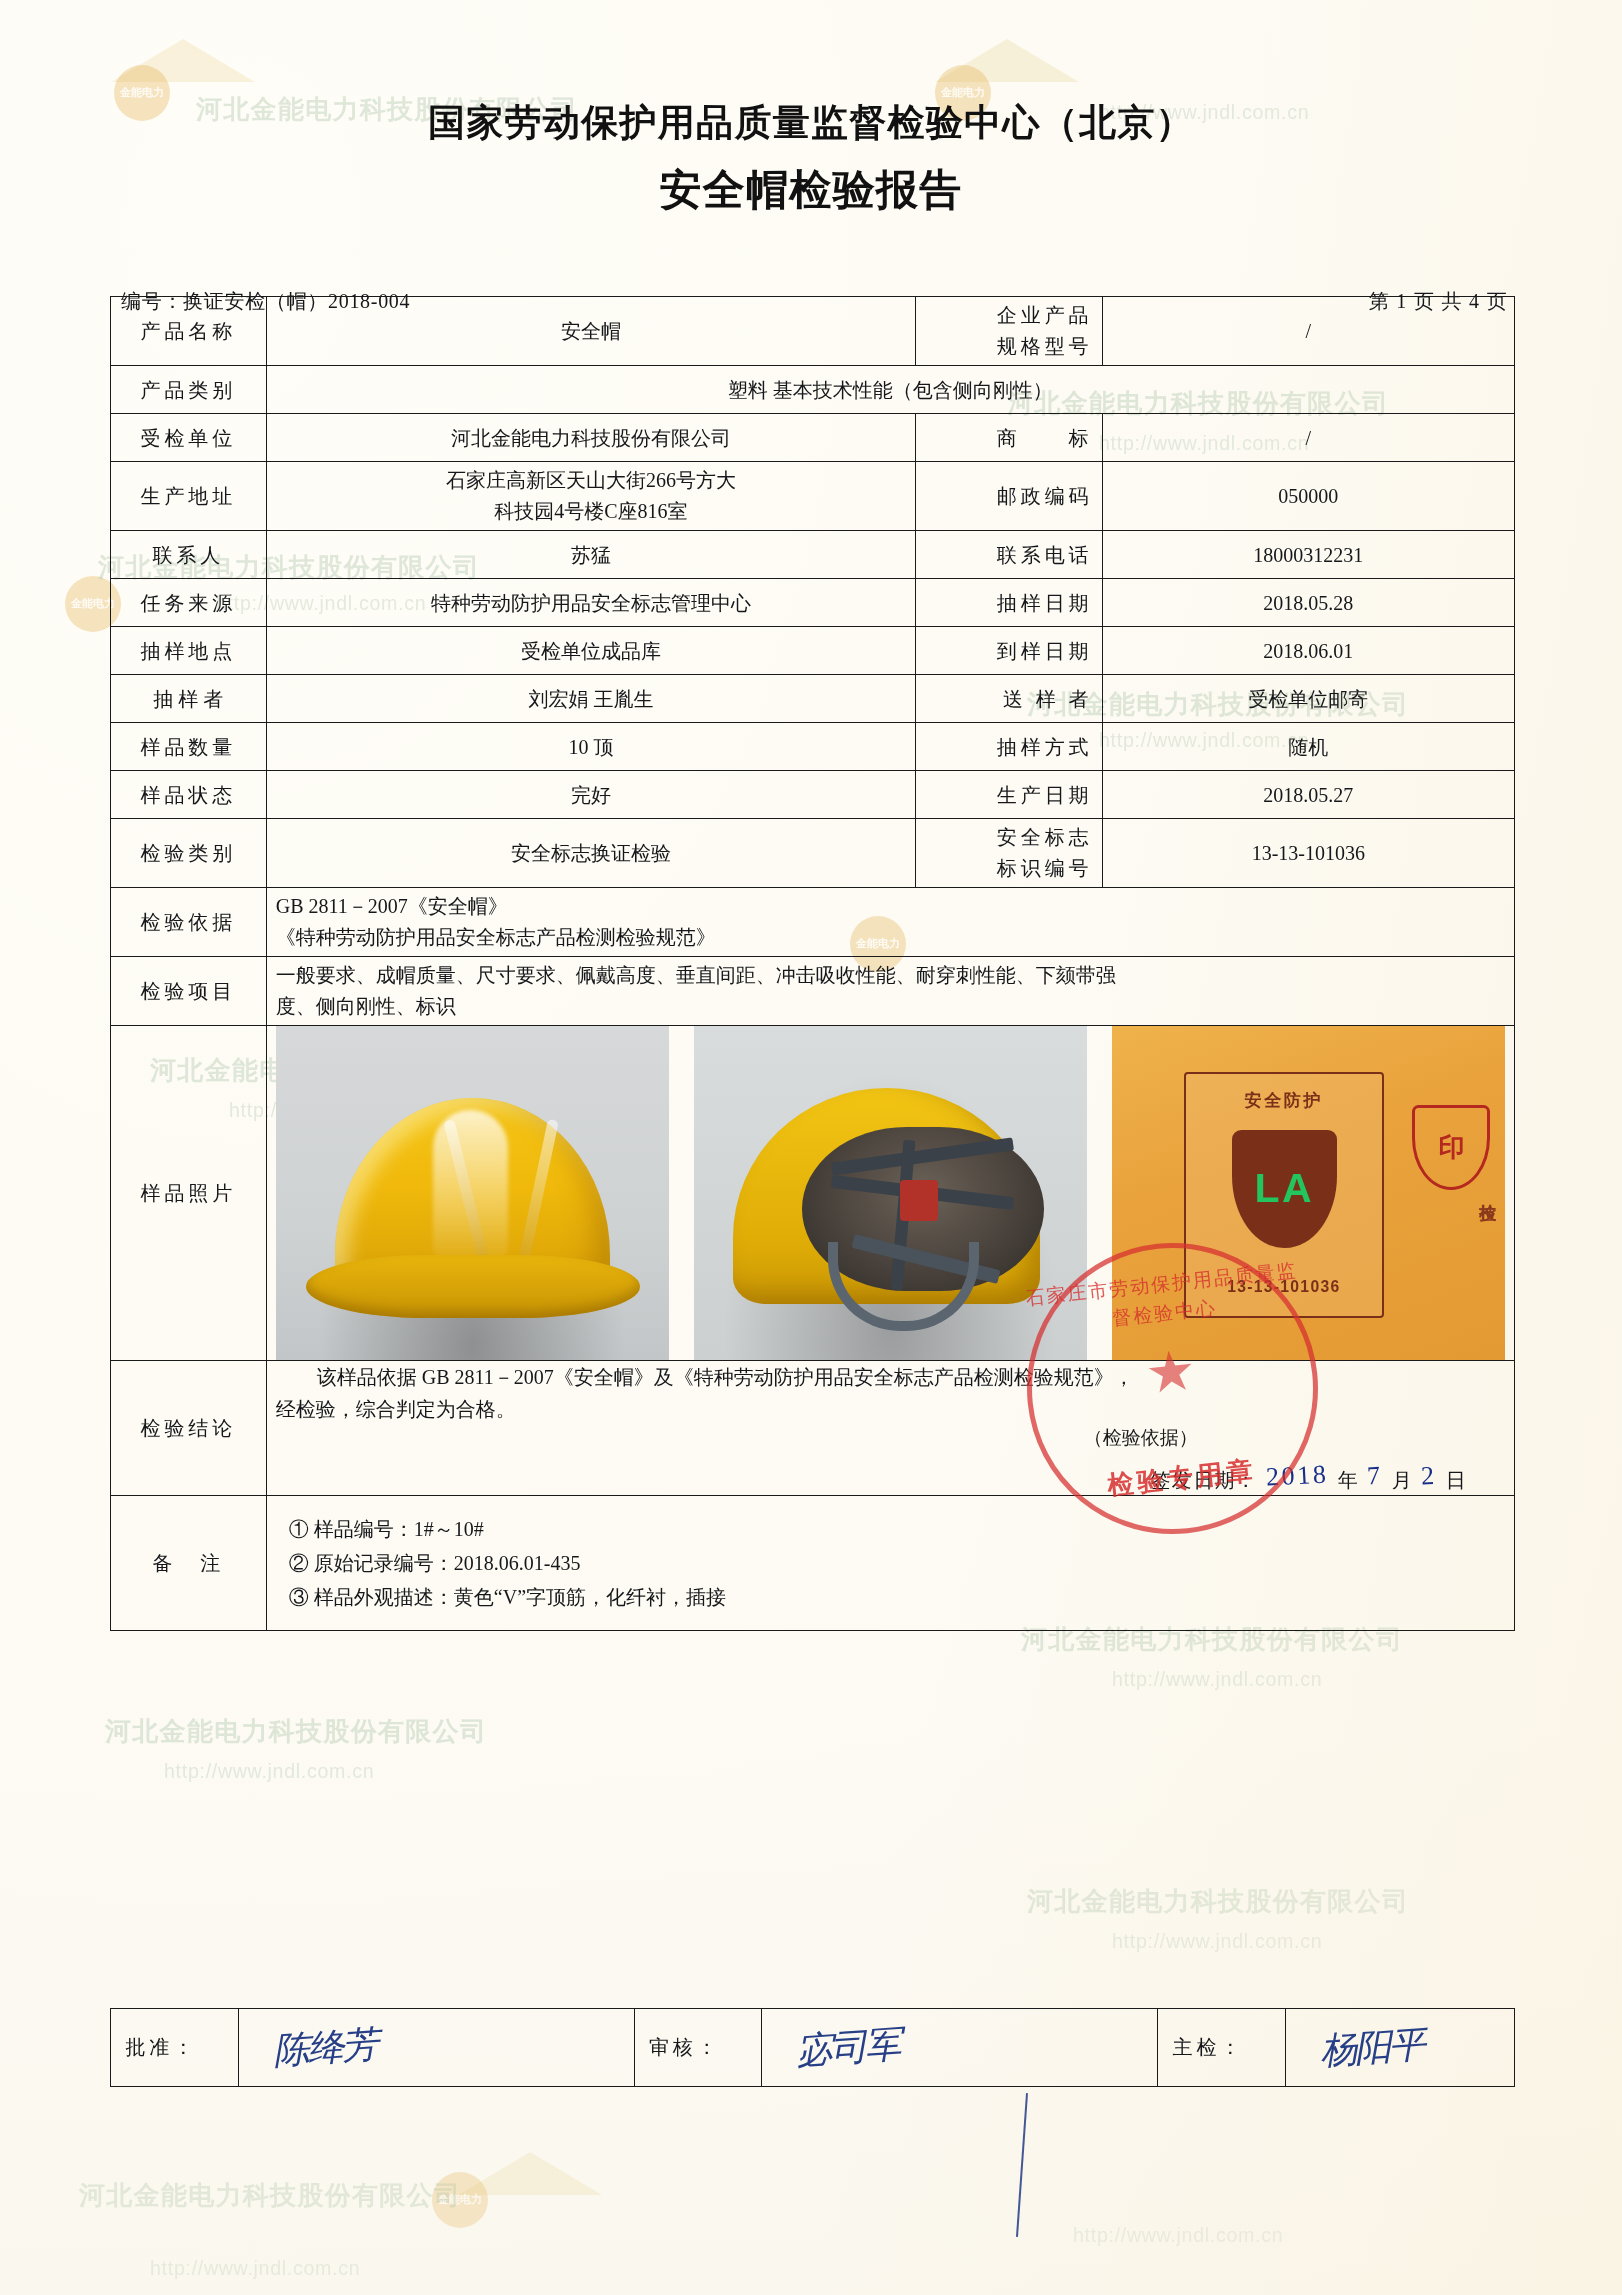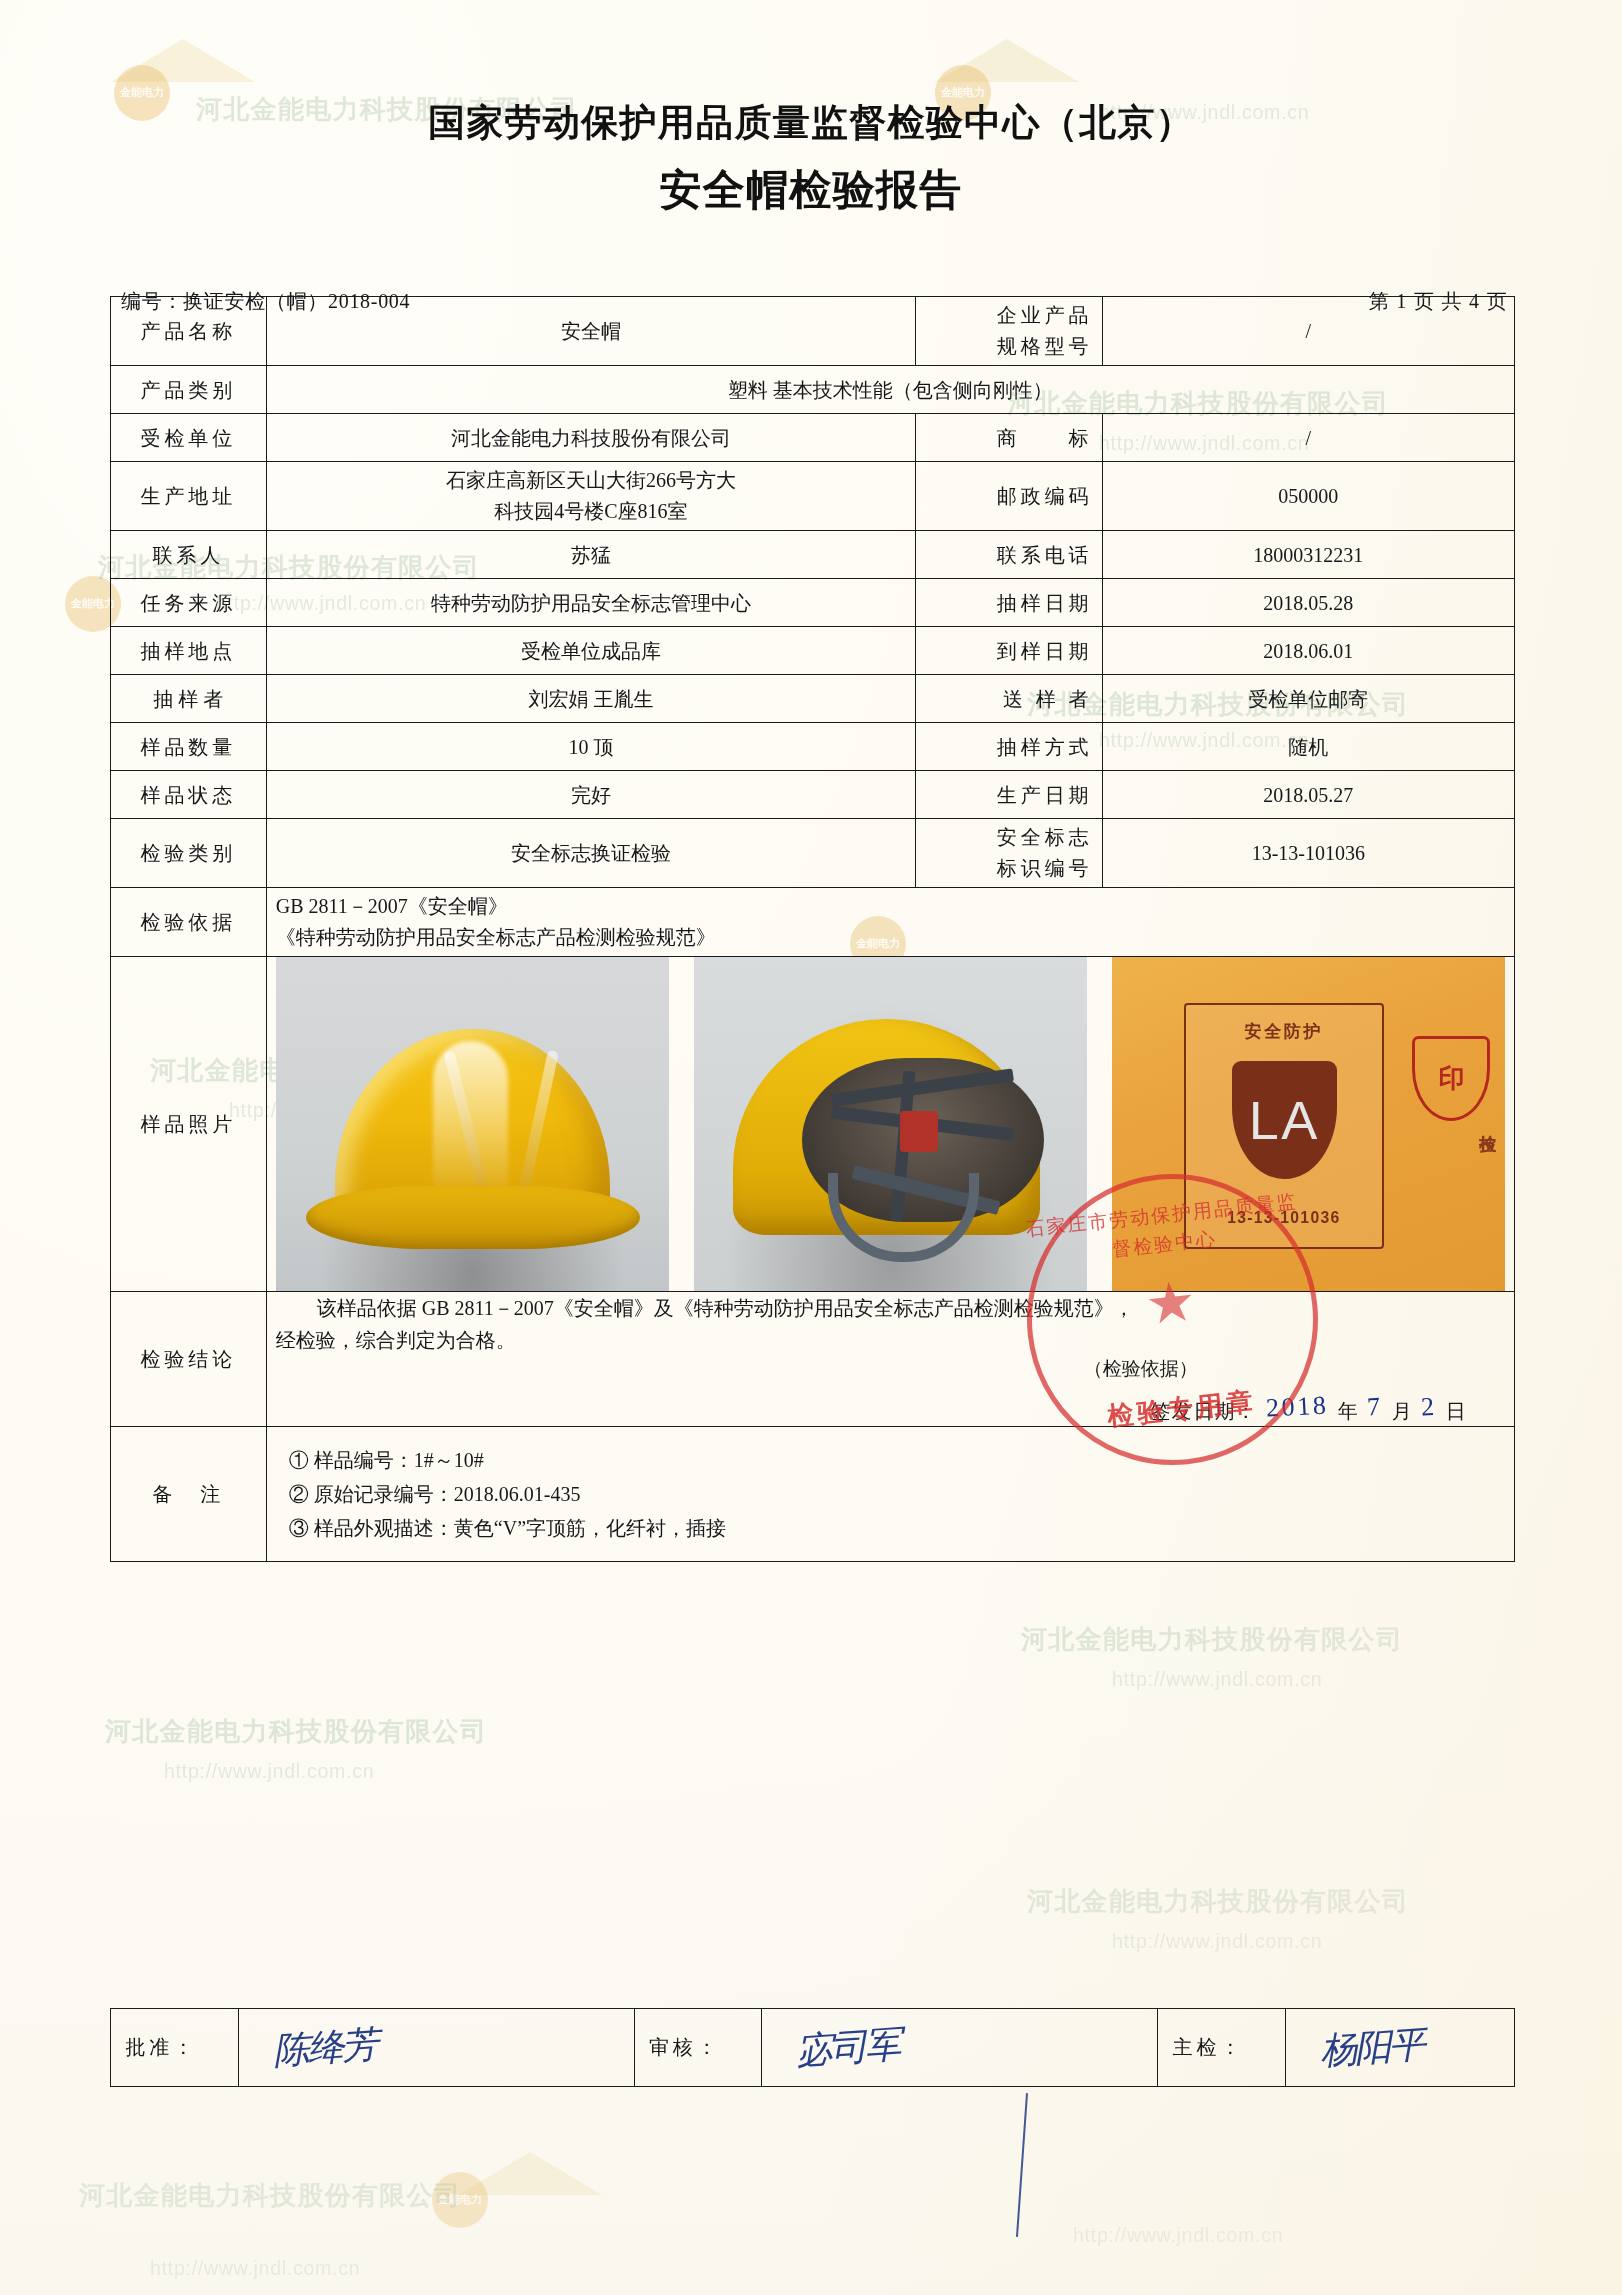--- a/index.html
+++ b/index.html
@@ -267,24 +267,24 @@
   }
   .shield{
     position:absolute;
     left:46px; top:56px;
     width:105px;height:118px;
     background:#7a3018;
     border-radius:9.2px 9.2px 52px 52px / 9.2px 9.2px 72px 72px;
     display:flex;align-items:center;justify-content:center;
   }
   .shield span{
-    color:#e5e5e5;
+    color:#22c55e;
     font-family:"Liberation Sans", sans-serif;
-    font-weight:400;
-    font-size:54px;
+    font-weight:700;
+    font-size:41px;
     letter-spacing:2.6px;
   }
   .labelnum{
     position:absolute;
     left:0;right:0;bottom:17px;
     text-align:center;
     color:#7a3018;
     font-family:"Liberation Sans", sans-serif;
     font-weight:700;
     font-size:15.7px;
@@ -570,20 +570,29 @@
     <tr>
       <td class="lbl h100">检验依据</td>
       <td class="left h100" colspan="3">
         <div class="two-line">
           <div>GB 2811－2007《安全帽》</div>
           <div>《特种劳动防护用品安全标志产品检测检验规范》</div>
         </div>
       </td>
     </tr>
 
+    <tr>
+      <td class="lbl h100">检验项目</td>
+      <td class="left h100" colspan="3">
+        <div class="two-line">
+          <div>一般要求、成帽质量、尺寸要求、佩戴高度、垂直间距、冲击吸收性能、耐穿刺性能、下颏带强</div>
+          <div>度、侧向刚性、标识</div>
+        </div>
+      </td>
+    </tr>
 
     <tr>
       <td class="lbl">样品照片</td>
       <td class="photo-cell" colspan="3">
         <div class="photos">
 
           <div class="photo ph1">
             <div class="helmet1">
               <div class="rib1"></div>
               <div class="rib2"></div>

